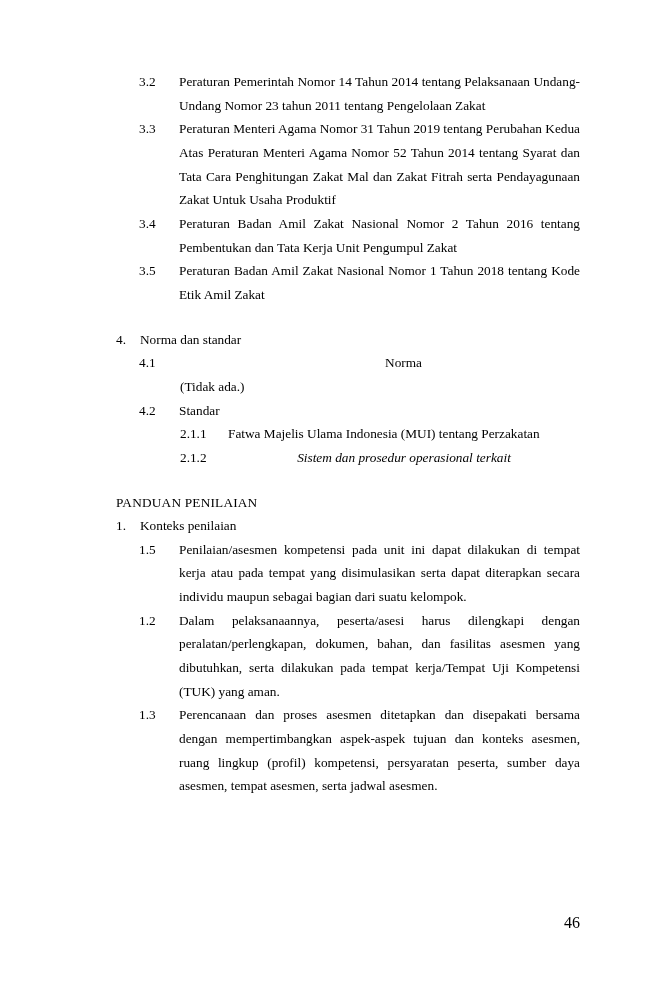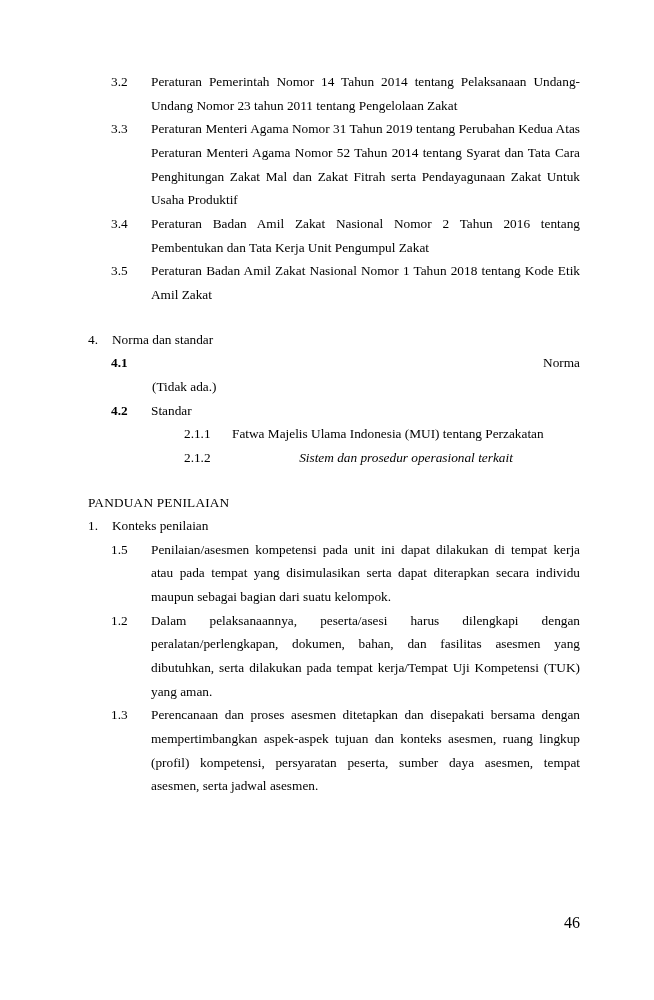--- a/index.html
+++ b/index.html
@@ -12,21 +12,21 @@
     background: #ffffff;
     font-family: "Liberation Serif", serif;
     color: #000000;
     -webkit-font-smoothing: antialiased;
   }
   .page {
     position: relative;
     width: 654px;
     height: 1000px;
     box-sizing: border-box;
-    padding: 70px 74px 0 88px;
+    padding: 70px 74px 0 116px;
   }
 
   
   .item {
     display: flex;
     align-items: flex-start;
     font-size: 13.3px;
     line-height: 1.78;
   }
   .item .num {
@@ -52,29 +52,27 @@
   }
   .lvl-top .num {
     width: 24px;
   }
   
   .lvl-sub2 {
     padding-left: 23px;
   }
   .lvl-sub2 .num {
     width: 40px;
-    font-weight: bold;
   }
   
   .lvl-sub3 {
     padding-left: 64px;
   }
   .lvl-sub3 .num {
     width: 48px;
-    margin-left: 32px;
   }
   .plain-indent {
     padding-left: 64px;
     font-size: 13.3px;
     line-height: 1.78;
   }
 
   .section-title {
     font-weight: normal;
     font-size: 13.3px;
@@ -118,21 +116,21 @@
 
   <div class="gap-lg"></div>
 
   <div class="item lvl-top">
     <span class="num">4.</span>
     <span class="body" style="text-align:left;">Norma dan standar</span>
   </div>
 
   <div class="item lvl-sub2">
     <span class="num">4.1</span>
-    <span class="body" style="text-align:right;margin-left:48px;">Norma</span>
+    <span class="body" style="text-align:center;margin-left:48px;">Norma</span>
   </div>
 
   <div class="plain-indent">(Tidak ada.)</div>
 
   <div class="item lvl-sub2">
     <span class="num">4.2</span>
     <span class="body" style="text-align:left;">Standar</span>
   </div>
 
   <div class="item lvl-sub3">

